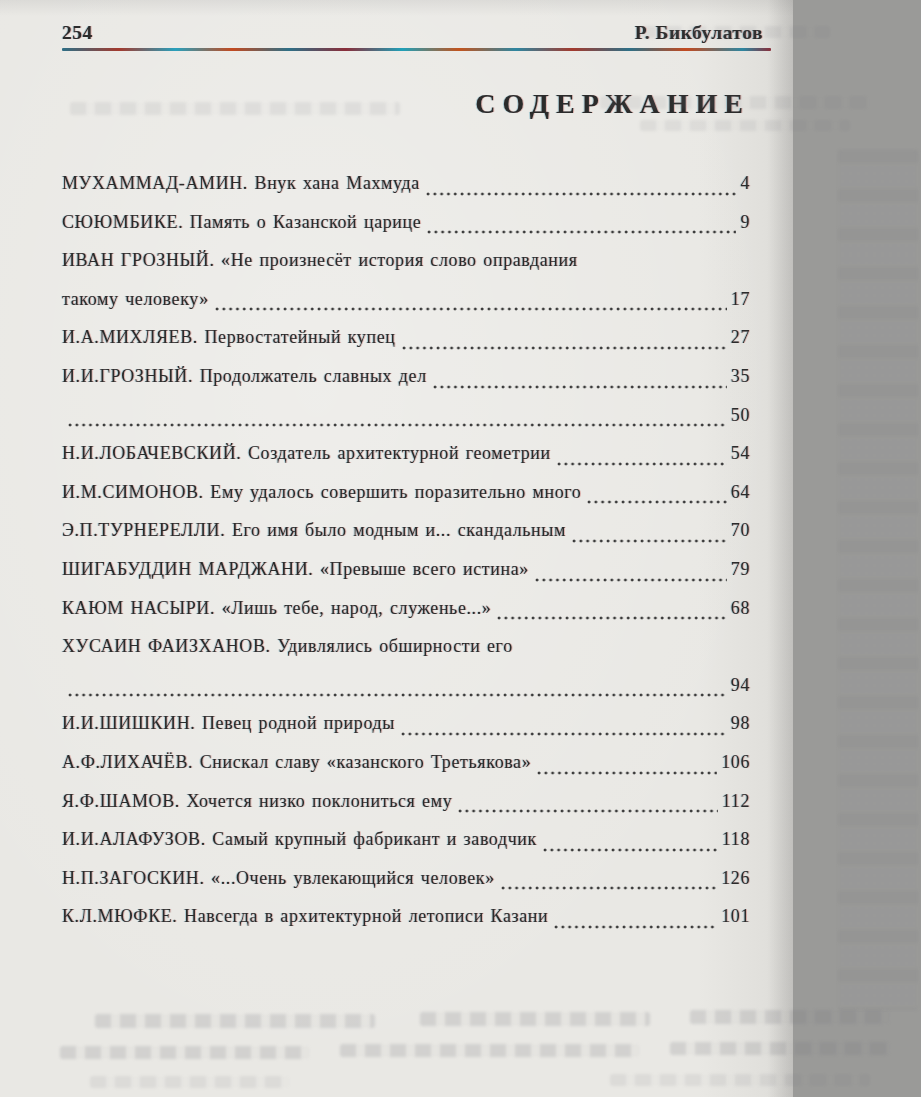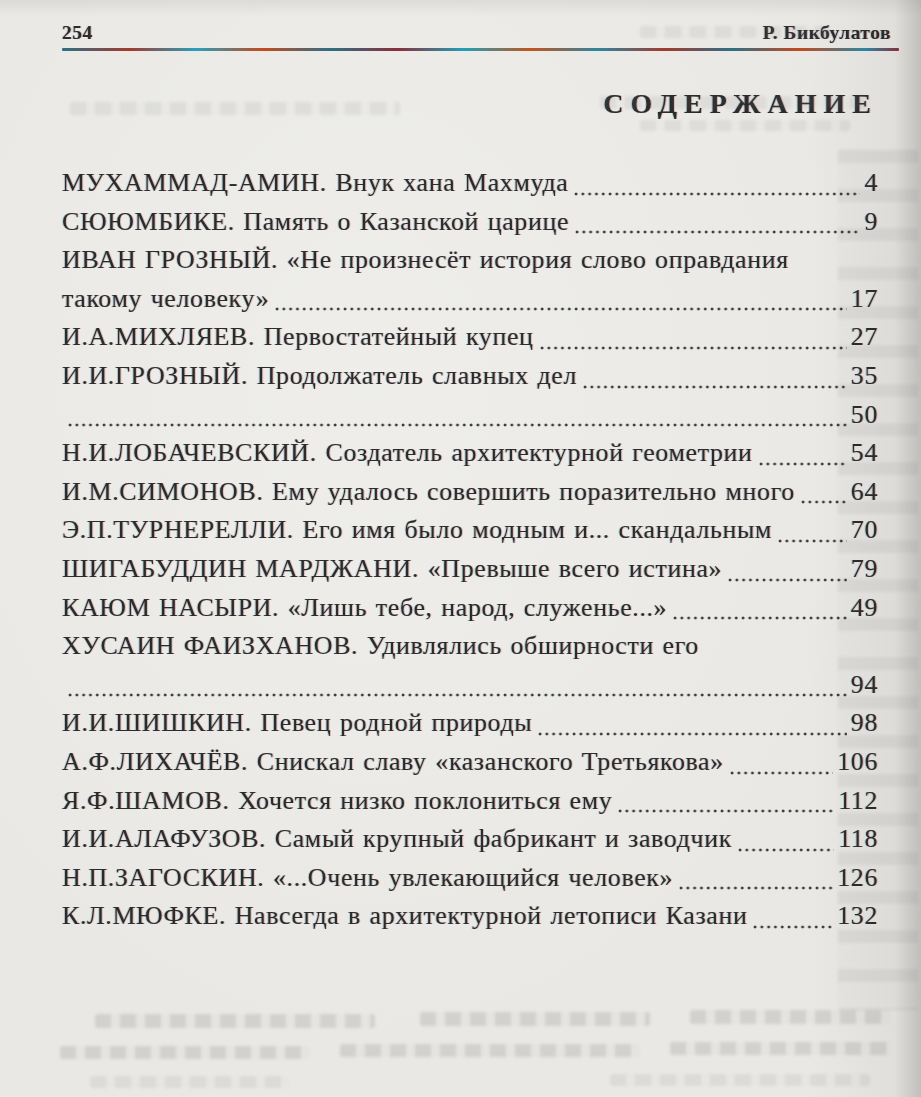--- a/index.html
+++ b/index.html
@@ -2,21 +2,21 @@
 <html><head>
 <meta charset="utf-8">
 <style>
   html,body{margin:0;padding:0;}
   body{
     width:921px;height:1097px;overflow:hidden;
     background:#9a9a98;
     font-family:"Liberation Serif","DejaVu Serif",serif;
   }
   .page{
-    position:relative;width:921px;height:1097px;
+    position:relative;width:793px;height:1097px;
     background:
       radial-gradient(ellipse at 40% 35%, rgba(255,255,255,0.25), rgba(255,255,255,0) 70%),
       linear-gradient(90deg, #e9e8e4 0%, #e9e8e4 88%, #e0dfdb 97%, #d6d5d1 100%),
       #e8e7e3;
     color:#2b2b2b;
   }
   .topshade{position:absolute;top:0;left:0;right:0;height:16px;
     background:linear-gradient(180deg, rgba(90,90,92,0.10), rgba(90,90,92,0));}
   .gutter{position:absolute;top:0;right:0;bottom:0;width:26px;
     background:linear-gradient(90deg, rgba(70,70,72,0), rgba(70,70,72,0.15));}
@@ -36,21 +36,21 @@
   }
 
   .title{
     position:absolute;top:86px;left:62px;right:43px;
     text-align:right;font-size:28px;font-weight:bold;letter-spacing:7px;
     line-height:36px;
   }
 
   .toc{
     position:absolute;top:164px;left:62px;right:43px;
-    font-size:26px;line-height:38.6px;letter-spacing:0.6px;word-spacing:1.5px;
+    font-size:18px;line-height:38.6px;letter-spacing:0.6px;word-spacing:1.5px;
     z-index:2;
   }
   .toc-line{display:flex;align-items:baseline;}
   .toc-text{white-space:pre;}
   .pg{white-space:pre;}
   .leader{
     flex:1 1 auto;min-width:0;align-self:flex-end;
     height:4px;margin:0 4px 7px 6px;
     background-image:radial-gradient(circle at 2px 2px, #3b3b3b 1.25px, rgba(0,0,0,0) 1.7px);
     background-size:6.8px 4px;background-repeat:repeat-x;
@@ -148,21 +148,21 @@
         <span class="pg chroma">70</span>
       </div>
     <div class="toc-line">
         <span class="toc-text chroma">ШИГАБУДДИН МАРДЖАНИ. «Превыше всего истина»</span>
         <span class="leader"></span>
         <span class="pg chroma">79</span>
       </div>
     <div class="toc-line">
         <span class="toc-text chroma">КАЮМ НАСЫРИ. «Лишь тебе, народ, служенье...»</span>
         <span class="leader"></span>
-        <span class="pg chroma">49</span>
+        <span class="pg chroma">68</span>
       </div>
     <div class="toc-line wrap">
         <span class="toc-text chroma">ХУСАИН ФАИЗХАНОВ. Удивлялись обширности его</span>
         <span class="leader"></span>
         <span class="pg chroma"></span>
       </div>
     <div class="toc-line">
         <span class="leader"></span>
         <span class="pg chroma">94</span>
       </div>
@@ -187,16 +187,16 @@
         <span class="pg chroma">118</span>
       </div>
     <div class="toc-line">
         <span class="toc-text chroma">Н.П.ЗАГОСКИН. «...Очень увлекающийся человек»</span>
         <span class="leader"></span>
         <span class="pg chroma">126</span>
       </div>
     <div class="toc-line">
         <span class="toc-text chroma">К.Л.МЮФКЕ. Навсегда в архитектурной летописи Казани</span>
         <span class="leader"></span>
-        <span class="pg chroma">132</span>
+        <span class="pg chroma">101</span>
       </div>
   </div>
 </div>
 
 </body></html>

